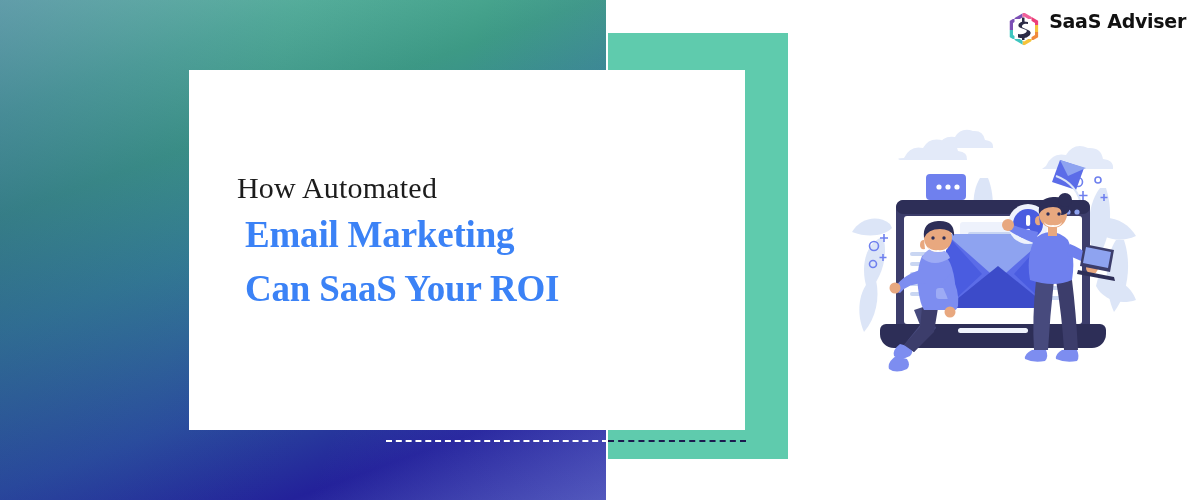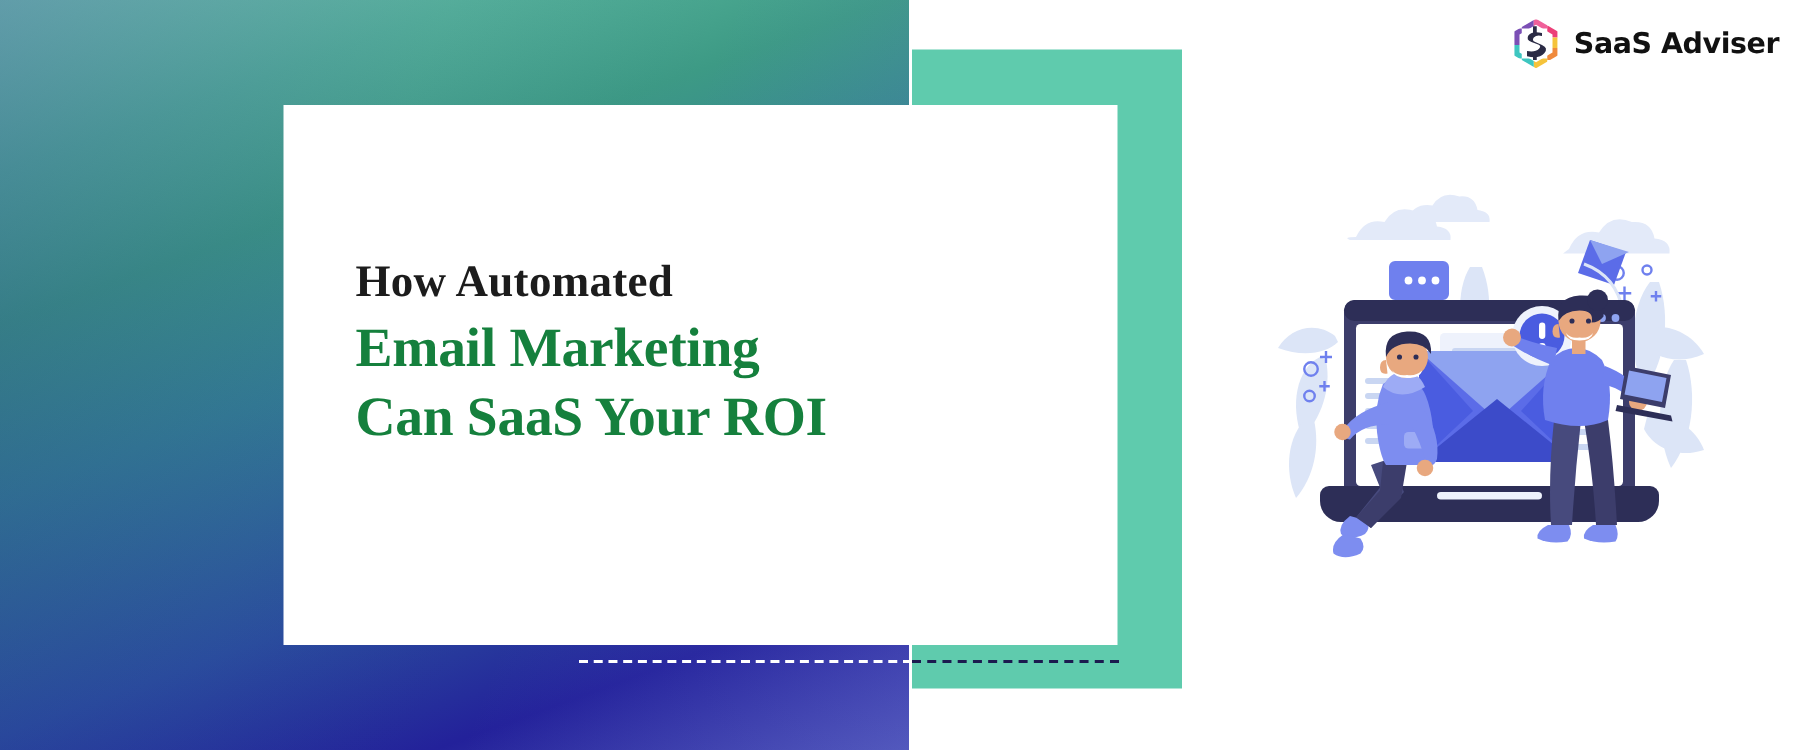--- a/index.html
+++ b/index.html
@@ -70,35 +70,35 @@
   
   #headline-block {
     position: absolute;
     left: 237px;
     top: 172px;
     width: 470px;
   }
   #eyebrow-line {
     font-family: "Liberation Serif", serif;
     font-size: 30px;
-    font-weight: 700;
+    font-weight: 400;
     color: #1c1c1c;
     letter-spacing: 0.2px;
     line-height: 1.08;
     margin: 0 0 6px 0;
     white-space: nowrap;
   }
   .headline-line {
     font-family: "Liberation Serif", serif;
     font-size: 37px;
     font-weight: 700;
-    color: #15803d;
+    color: #3b82f6;
     letter-spacing: -0.2px;
     line-height: 1.22;
-    margin: 0;
+    margin: 8px;
     white-space: nowrap;
   }
 
   
   #dashed-rule {
     position: absolute;
     left: 386px;
     top: 440px;
     width: 360px;
     height: 2px;
@@ -119,21 +119,20 @@
     height: 0;
     border-top: 2px dashed #1b1b4f;
   }
 
   
   #logo-lockup {
     position: absolute;
     right: 14px;
     top: 12px;
     display: flex;
-    align-items: center;
     gap: 9px;
   }
   #logo-mark {
     width: 32px;
     height: 34px;
     display: block;
   }
   #logo-wordmark {
     font-family: "DejaVu Sans", sans-serif;
     font-size: 19px;

